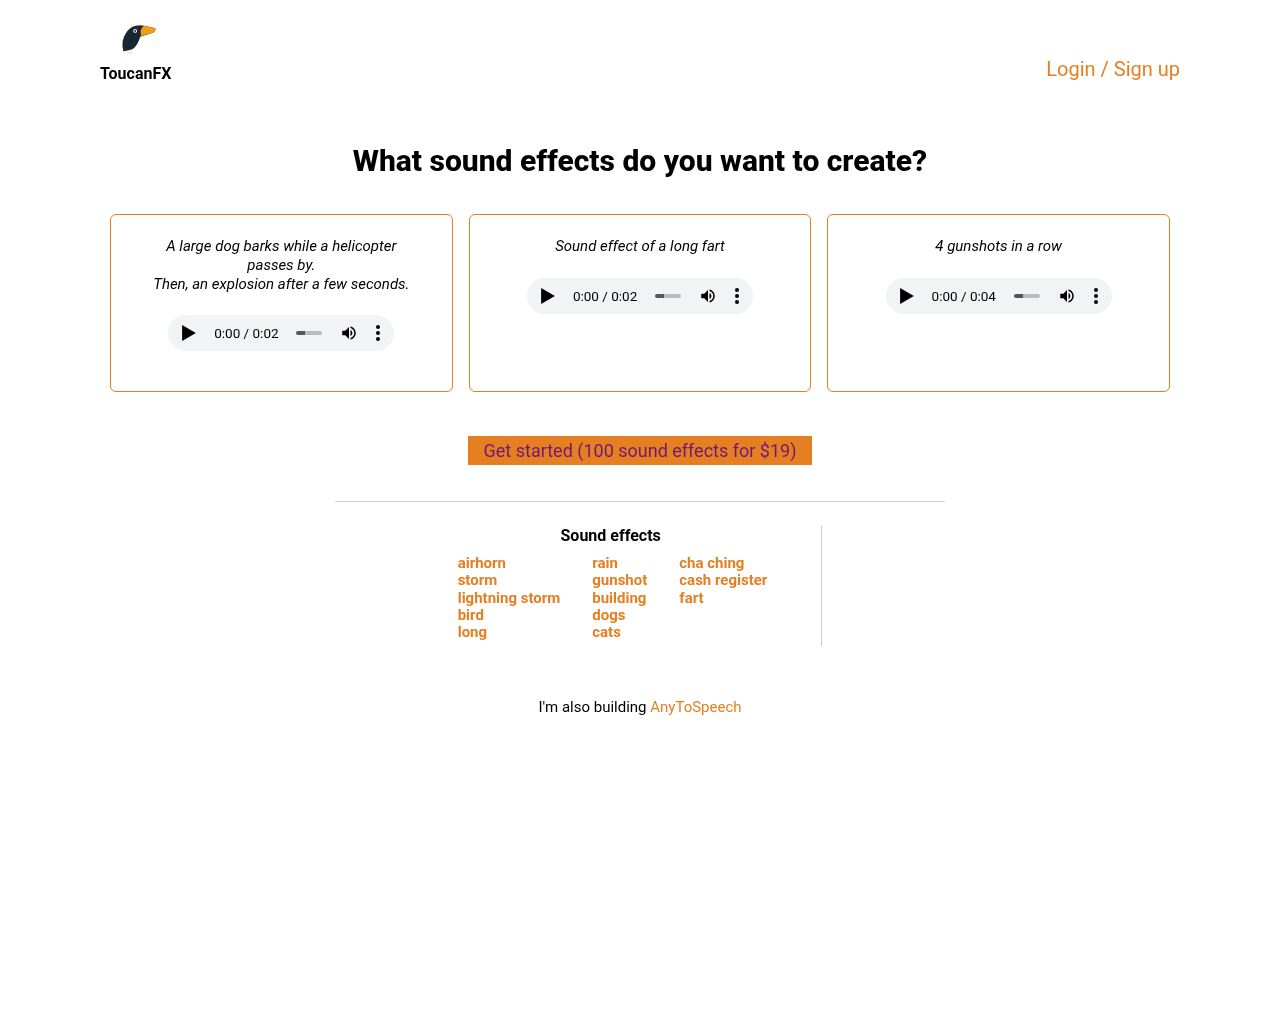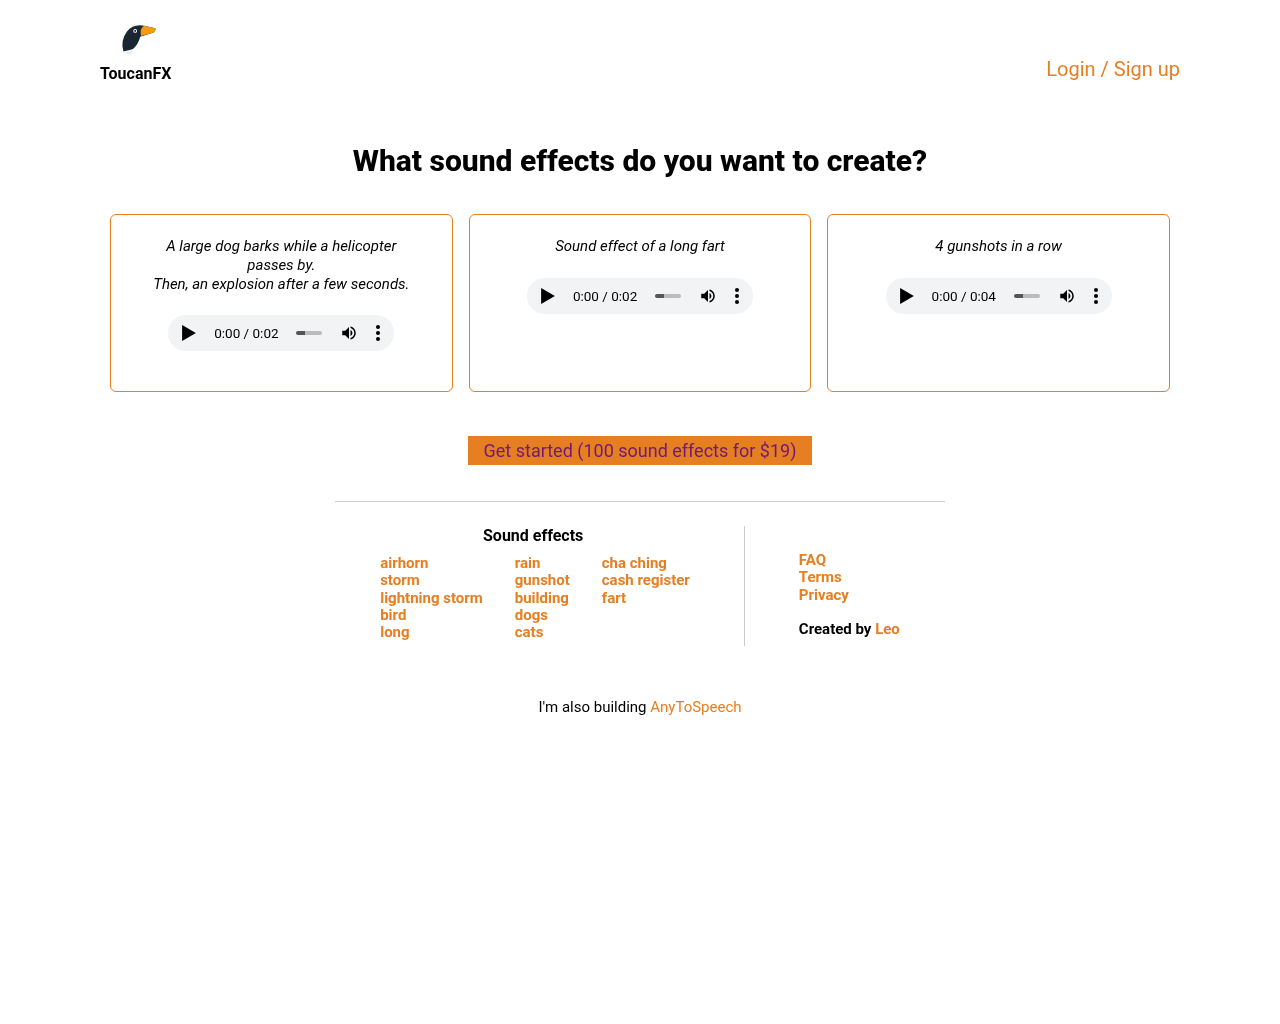--- a/index.html
+++ b/index.html
@@ -320,26 +320,18 @@
           <a>cats</a>
         </div>
         <div class="link-col">
           <a>cha ching</a>
           <a>cash register</a>
           <a>fart</a>
         </div>
       </div>
     </div>
     <div class="vr"></div>
-    <div class="right-col">
-      <a>FAQ</a>
-      <a>Terms</a>
-      <a>Privacy</a>
-      <div class="created-by">
-        <span>Created by </span><a>Leo</a>
-      </div>
-    </div>
   </div>
 
   <div class="also-building">
     <span>I'm also building </span><a>AnyToSpeech</a>
   </div>
 </div>
 
 </body></html>

